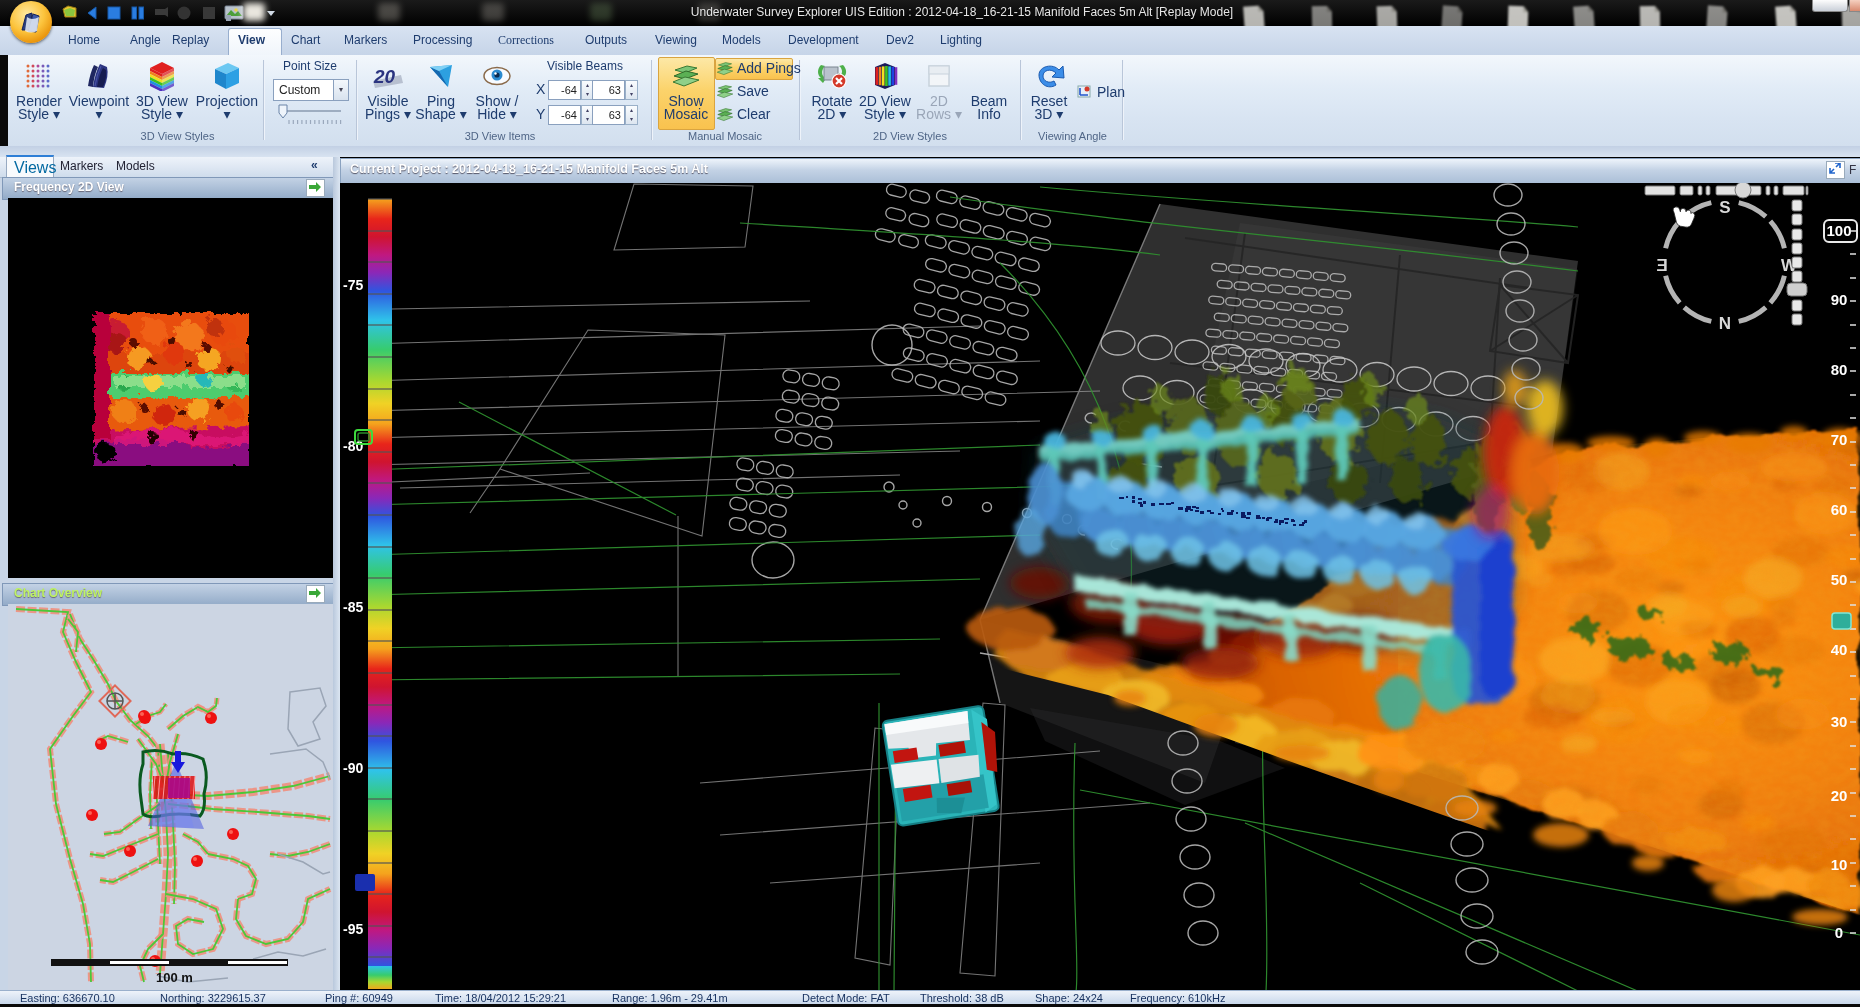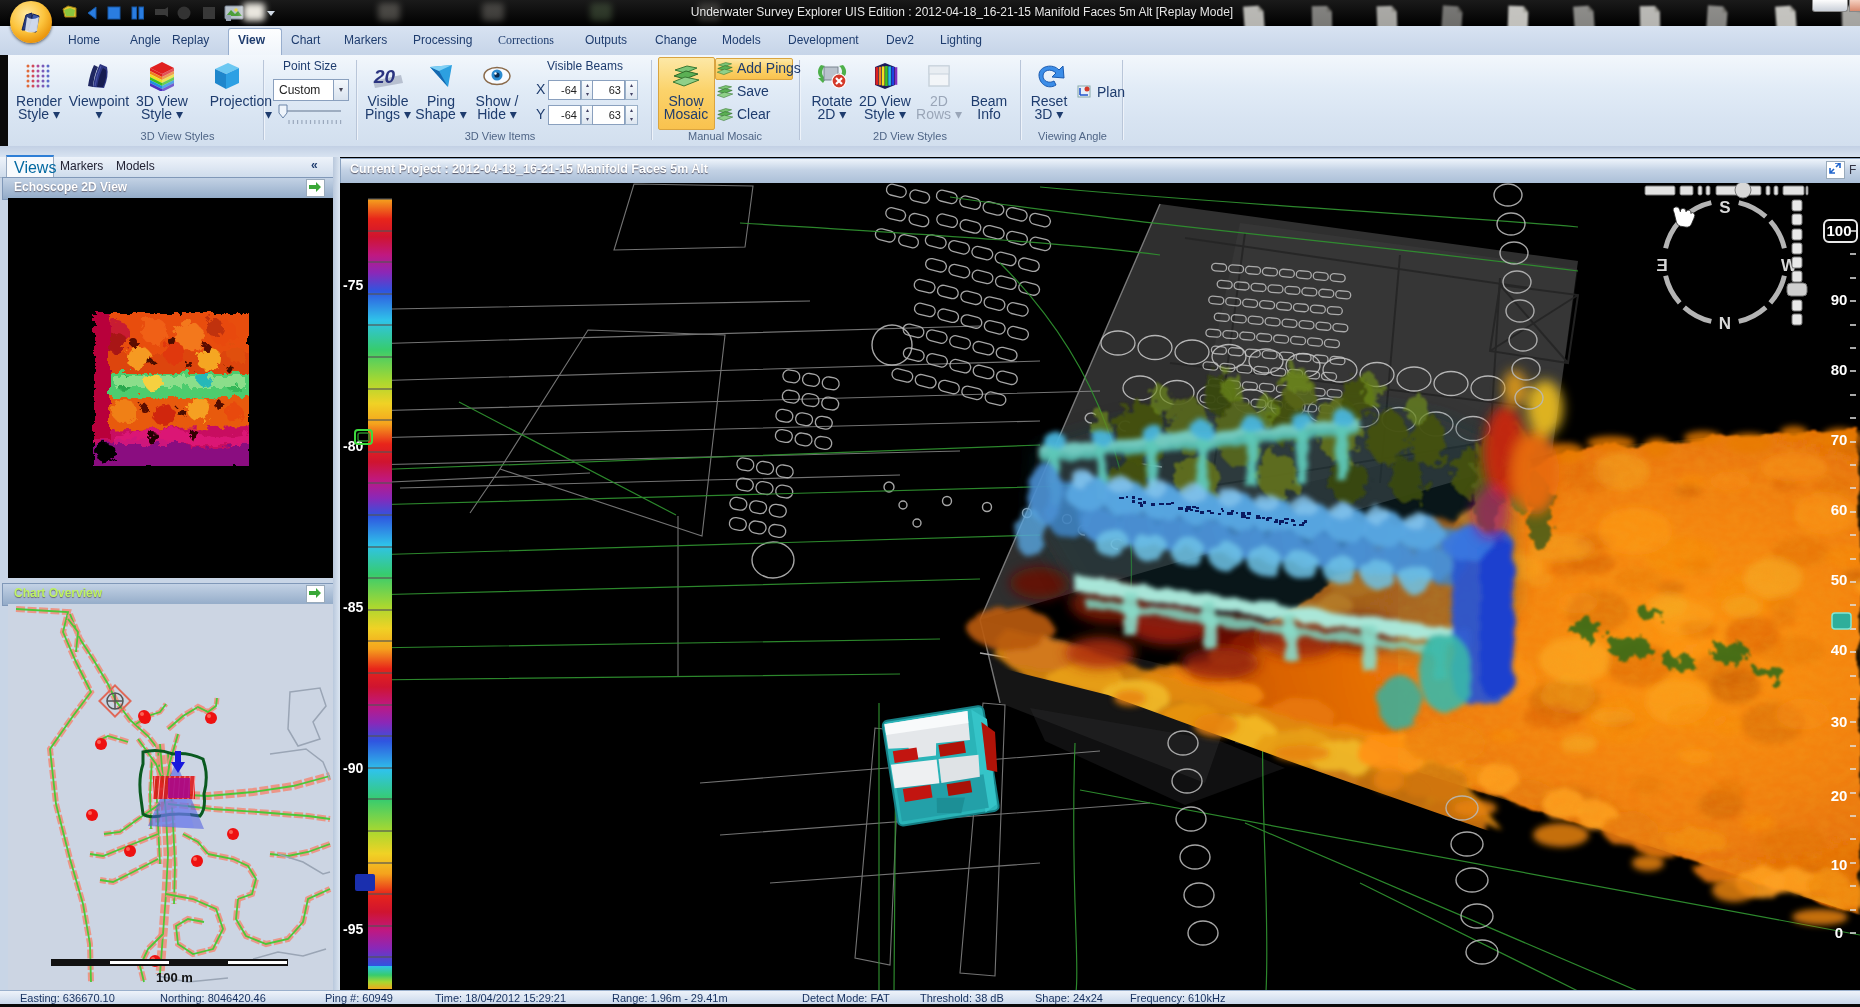--- a/index.html
+++ b/index.html
@@ -84,21 +84,21 @@
 <div class="a" style="left:228px;top:28px;width:52px;height:27px;background:linear-gradient(#fdfeff,#f0f5fb);border:1px solid #98aece;border-bottom:none;border-radius:3px 3px 0 0;"></div>
 <div class="a tabtxt" style="left:68px;top:33px;font-weight:normal;">Home</div>
 <div class="a tabtxt" style="left:130px;top:33px;font-weight:normal;">Angle</div>
 <div class="a tabtxt" style="left:172px;top:33px;font-weight:normal;">Replay</div>
 <div class="a tabtxt" style="left:238px;top:33px;font-weight:bold;">View</div>
 <div class="a tabtxt" style="left:291px;top:33px;font-weight:normal;">Chart</div>
 <div class="a tabtxt" style="left:344px;top:33px;font-weight:normal;">Markers</div>
 <div class="a tabtxt" style="left:413px;top:33px;font-weight:normal;">Processing</div>
 <div class="a tabtxt" style="left:498px;top:33px;font-weight:normal;font-family:Liberation Serif, serif;">Corrections</div>
 <div class="a tabtxt" style="left:585px;top:33px;font-weight:normal;">Outputs</div>
-<div class="a tabtxt" style="left:655px;top:33px;font-weight:normal;">Change</div>
+<div class="a tabtxt" style="left:655px;top:33px;font-weight:normal;">Viewing</div>
 <div class="a tabtxt" style="left:722px;top:33px;font-weight:normal;">Models</div>
 <div class="a tabtxt" style="left:788px;top:33px;font-weight:normal;">Development</div>
 <div class="a tabtxt" style="left:886px;top:33px;font-weight:normal;text-align:right;">Dev2</div>
 <div class="a tabtxt" style="left:940px;top:33px;font-weight:normal;">Lighting</div>
 <div class="a" style="left:0;top:55px;width:1860px;height:91px;background:linear-gradient(#f2f7fc,#e2ecf7 35%,#d8e4f2 70%,#d2dfee);"></div>
 <div class="a" style="left:0;top:146px;width:1860px;height:11px;background:linear-gradient(#c2d0e4,#d8e3f1);"></div>
 <div class="a" style="left:0;top:55px;width:8px;height:91px;background:#0a0a0a;"></div>
 <div class="sep" style="left:263px;"></div>
 <div class="sep" style="left:356px;"></div>
 <div class="sep" style="left:651px;"></div>
@@ -161,21 +161,21 @@
     </svg></div>
 <div class="a" style="left:117px;top:95px;width:90px;">
     <div class="btnlbl" style="color:#1e3c6e;">3D View<br>Style ▾</div>
   </div>
 <div class="a" style="left:212px;top:61px;width:30px;height:30px;"><svg width="30" height="30" viewBox="0 0 30 30">
 <path d="M3 8 L16 2 L27 7 L14 13 Z" fill="#6cc8f2"></path>
 <path d="M3 8 L14 13 L14 28 L3 22 Z" fill="#1f86cc"></path>
 <path d="M14 13 L27 7 L27 22 L14 28 Z" fill="#2da0e4"></path>
     </svg></div>
 <div class="a" style="left:182px;top:95px;width:90px;">
-    <div class="btnlbl" style="color:#1e3c6e;text-align:right;">Projection<br>▾</div>
+    <div class="btnlbl" style="color:#1e3c6e;">Projection<br>▾</div>
   </div>
 <div class="a grplbl" style="left:100px;top:130px;width:155px;">3D View Styles</div>
 <div class="a btnlbl" style="left:270px;top:60px;width:80px;font-size:12px;">Point Size</div>
 <div class="a" style="left:273px;top:79px;width:58px;height:20px;background:#fff;border:1px solid #8aa0be;font-size:12px;color:#222;padding-left:5px;line-height:20px;">Custom</div>
 <div class="a" style="left:333px;top:79px;width:14px;height:20px;background:linear-gradient(#f4f8fc,#d8e2ee);border:1px solid #8aa0be;color:#445;font-size:8px;text-align:center;line-height:20px;">▾</div>
 <svg class="a" style="left:273px;top:103px;" width="75" height="26" viewBox="0 0 75 26">
 <line x1="14" y1="8" x2="68" y2="8" stroke="#8a9ab0" stroke-width="1.5"></line>
 <path d="M6 2 L14 2 L14 10 L10 15 L6 10 Z" fill="#eef4fb" stroke="#6a84a8"></path>
 <line x1="16.0" y1="17" x2="16.0" y2="21" stroke="#9aa8bc" stroke-width="1.2"></line>
     <line x1="20.3" y1="17" x2="20.3" y2="21" stroke="#9aa8bc" stroke-width="1.2"></line>
@@ -303,21 +303,21 @@
 <div class="a btnlbl" style="left:1097px;top:86px;">Plan</div>
 <div class="a grplbl" style="left:1000px;top:130px;width:145px;">Viewing Angle</div>
 <div class="a" style="left:0;top:157px;width:340px;height:835px;background:#c8d5e6;"></div>
 <div class="a" style="left:0;top:157px;width:340px;height:20px;background:linear-gradient(#eef3fa,#cfdcec);border-bottom:1px solid #a8b8cc;"></div>
 <div class="a" style="left:6px;top:155px;width:46px;height:21px;background:#f8fafd;border:1px solid #98aac2;border-bottom:none;border-top:2px solid #2f7fd6;"></div>
 <div class="a" style="left:14px;top:159px;font-size:16px;color:#0369a1;">Views</div>
 <div class="a" style="left:60px;top:159px;font-size:12px;color:#223;">Markers</div>
 <div class="a" style="left:116px;top:159px;font-size:12px;color:#223;">Models</div>
 <div class="a" style="left:311px;top:158px;font-size:12px;color:#1e3c6e;font-weight:bold;">«</div>
 <div class="a" style="left:2px;top:177px;width:336px;height:21px;background:linear-gradient(#c3d2e5,#93abc8);border:1px solid #8098b8;"></div>
-<div class="a" style="left:14px;top:180px;font-size:12px;font-weight:bold;color:#fff;text-shadow:0 1px 1px #667;">Echoscope 2D View</div>
+<div class="a" style="left:14px;top:180px;font-size:12px;font-weight:bold;color:#fff;text-shadow:0 1px 1px #667;">Frequency 2D View</div>
 <div class="a" style="left:306px;top:179px;width:17px;height:16px;background:#fff;border:1px solid #9ab;"></div>
 <svg class="a" style="left:308px;top:181px;" width="14" height="12" viewBox="0 0 14 12">
     <path d="M1 4 L8 4 L8 1 L13 6 L8 11 L8 8 L1 8 Z" fill="#3aa838"></path>
   </svg>
 <div class="a" style="left:8px;top:198px;width:325px;height:380px;background:#000;"></div>
 <svg class="a" style="left:92px;top:311px;" width="157" height="155" viewBox="0 0 157 155">
 <defs>
 <filter id="sb" x="-20%" y="-20%" width="140%" height="140%">
  <feTurbulence type="turbulence" baseFrequency="0.08" numOctaves="3" seed="7" result="t"></feTurbulence>
  <feDisplacementMap in="SourceGraphic" in2="t" scale="10"></feDisplacementMap>
@@ -1337,19 +1337,19 @@
       <text x="3" y="590">-90</text>
       <text x="3" y="751">-95</text>
     </g>
     <rect x="15" y="247" width="17" height="14" rx="3" fill="none" stroke="#3ddc3d" stroke-width="2"></rect>
     <rect x="18" y="250" width="11" height="8" rx="2" fill="none" stroke="#2a8a2a" stroke-width="1.5"></rect>
     <rect x="15" y="691" width="20" height="17" rx="2" fill="#1a2fae"></rect>
   </svg>
 <div class="a" style="left:0;top:990px;width:1860px;height:14px;background:linear-gradient(#eef3fa,#c6d6ea);border-top:1px solid #9ab0cc;"></div>
 <div class="a" style="left:0;top:1004px;width:1860px;height:3px;background:#0a0a0a;"></div>
 <div class="a" style="left:20px;top:992px;font-size:11px;color:#16305e;">Easting:  636670.10</div>
-<div class="a" style="left:160px;top:992px;font-size:11px;color:#16305e;">Northing:  8046420.46</div>
+<div class="a" style="left:160px;top:992px;font-size:11px;color:#16305e;">Northing:  3229615.37</div>
 <div class="a" style="left:325px;top:992px;font-size:11px;color:#16305e;">Ping #:  60949</div>
 <div class="a" style="left:435px;top:992px;font-size:11px;color:#16305e;">Time:  18/04/2012 15:29:21</div>
 <div class="a" style="left:612px;top:992px;font-size:11px;color:#16305e;">Range:  1.96m - 29.41m</div>
 <div class="a" style="left:802px;top:992px;font-size:11px;color:#16305e;">Detect Mode:  FAT</div>
 <div class="a" style="left:920px;top:992px;font-size:11px;color:#16305e;">Threshold:  38 dB</div>
 <div class="a" style="left:1035px;top:992px;font-size:11px;color:#16305e;">Shape:  24x24</div>
 <div class="a" style="left:1130px;top:992px;font-size:11px;color:#16305e;">Frequency:  610kHz</div>
 </body></html>

